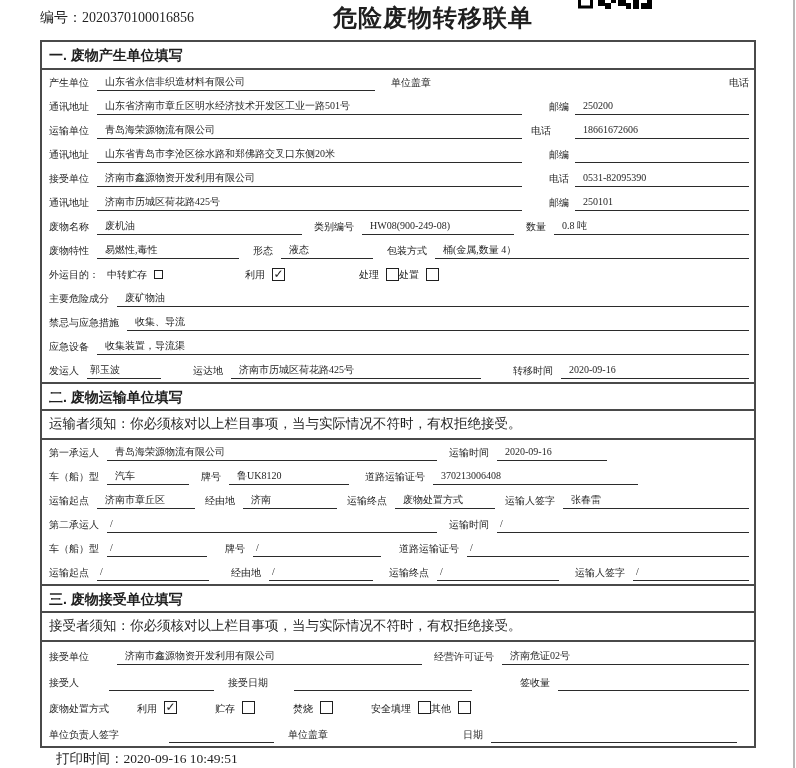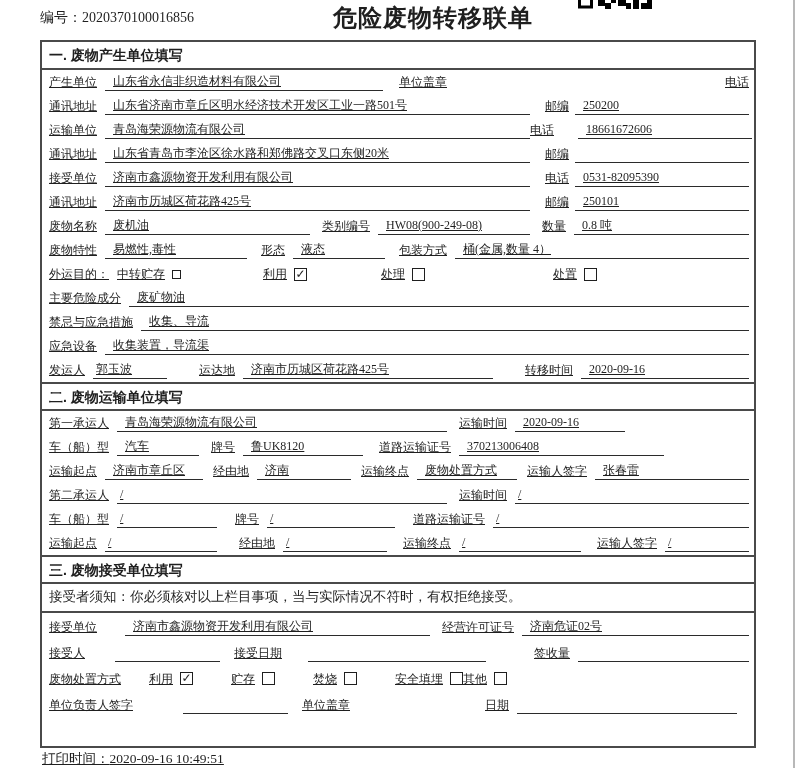--- a/index.html
+++ b/index.html
@@ -28,39 +28,39 @@
     box-sizing:border-box;flex:none;
   }
   .sec-hdr.mid{height:29px;border-top:2px solid #4a4a4a;}
   .notice{
     height:29px;line-height:26px;border-bottom:2px solid #4a4a4a;
     padding-left:7px;font-size:13.5px;box-sizing:border-box;flex:none;white-space:nowrap;
   }
   .row{
     display:flex;align-items:flex-end;
     height:24px;box-sizing:border-box;
-    padding:0 5px 3px 7px;font-size:12px;line-height:17px;flex:none;white-space:nowrap;text-decoration:underline;
+    padding:0 5px 3px 7px;font-size:10px;line-height:17px;flex:none;white-space:nowrap;
   }
   .row.tall{height:26px;}
   .lbl{white-space:nowrap;flex:none;}
   .val{
     border-bottom:1px solid #2b2b2b;white-space:nowrap;min-height:17px;
     padding:0 3px 0 8px;margin-left:8px;box-sizing:border-box;flex:none;
   }
   .fill{flex:1 1 auto;}
   .c{text-align:left;padding-left:3px;}
   .ra{margin-left:auto;}
   .cb{
     width:13px;height:13px;border:1px solid #1f1f1f;display:inline-block;
     margin-left:7px;position:relative;top:0px;flex:none;box-sizing:border-box;
     font-size:12px;line-height:12px;text-align:center;align-self:center;margin-top:4px;
   }
   .cb.small{width:9px;height:9px;}
   .cb.checked::after{content:"✓";position:absolute;left:0;top:-1px;width:100%;}
-  .print-time{position:absolute;left:42px;top:750px;font-size:13.5px;white-space:nowrap;text-decoration:underline;}
+  .print-time{position:absolute;left:56px;top:750px;font-size:13.5px;white-space:nowrap;}
 </style>
 </head>
 <body>
 
 <div class="doc-no"><span>编号：</span><span>2020370100016856</span></div>
 
 <div class="title">危险废物转移联单</div>
 
 <svg class="qr" width="74" height="10" viewBox="0 0 74 10" xmlns="http://www.w3.org/2000/svg">
   <rect x="1.5" y="-5" width="12" height="12" fill="none" stroke="#000" stroke-width="3"></rect>
@@ -139,21 +139,21 @@
   </div>
 
   <div class="row">
     <span class="lbl">外运目的：</span>
     <span class="lbl" style="margin-left:8px">中转贮存</span>
     <span class="cb small"></span>
     <span class="lbl" style="margin-left:82px">利用</span>
     <span class="cb checked"></span>
     <span class="lbl" style="margin-left:74px">处理</span>
     <span class="cb"></span>
-    <span class="lbl" style="margin-left:128px">处置</span>
+    <span class="lbl" style="">处置</span>
     <span class="cb"></span>
   </div>
 
   <div class="row">
     <span class="lbl">主要危险成分</span>
     <span class="val fill">废矿物油</span>
   </div>
 
   <div class="row">
     <span class="lbl">禁忌与应急措施</span>
@@ -168,20 +168,21 @@
   <div class="row">
     <span class="lbl">发运人</span>
     <span class="val c" style="width:74px">郭玉波</span>
     <span class="lbl" style="margin-left:32px">运达地</span>
     <span class="val" style="width:250px">济南市历城区荷花路425号</span>
     <span class="lbl" style="margin-left:32px">转移时间</span>
     <span class="val fill">2020-09-16</span>
   </div>
 
   <div class="sec-hdr mid">二. 废物运输单位填写</div>
+  <div class="notice">运输者须知：你必须核对以上栏目事项，当与实际情况不符时，有权拒绝接受。</div>
 
   <div class="row">
     <span class="lbl">第一承运人</span>
     <span class="val" style="width:330px">青岛海荣源物流有限公司</span>
     <span class="lbl" style="margin-left:12px">运输时间</span>
     <span class="val" style="width:110px">2020-09-16</span>
   </div>
 
   <div class="row">
     <span class="lbl">车（船）型</span>

